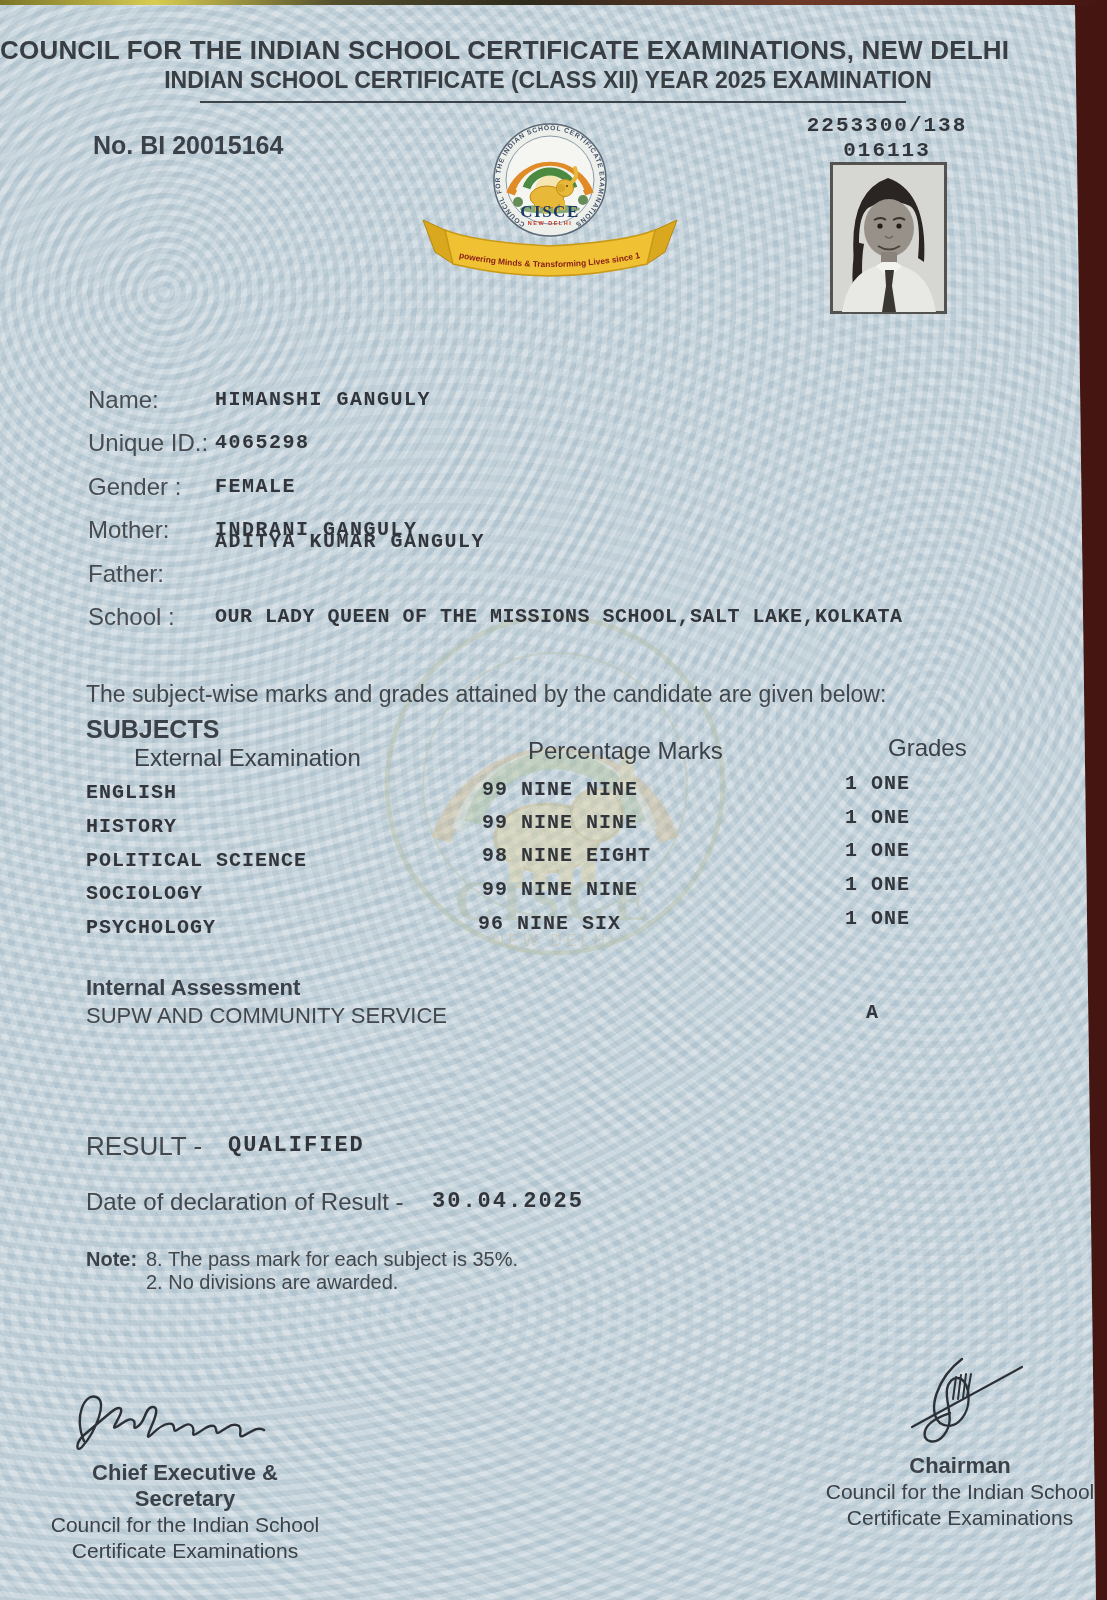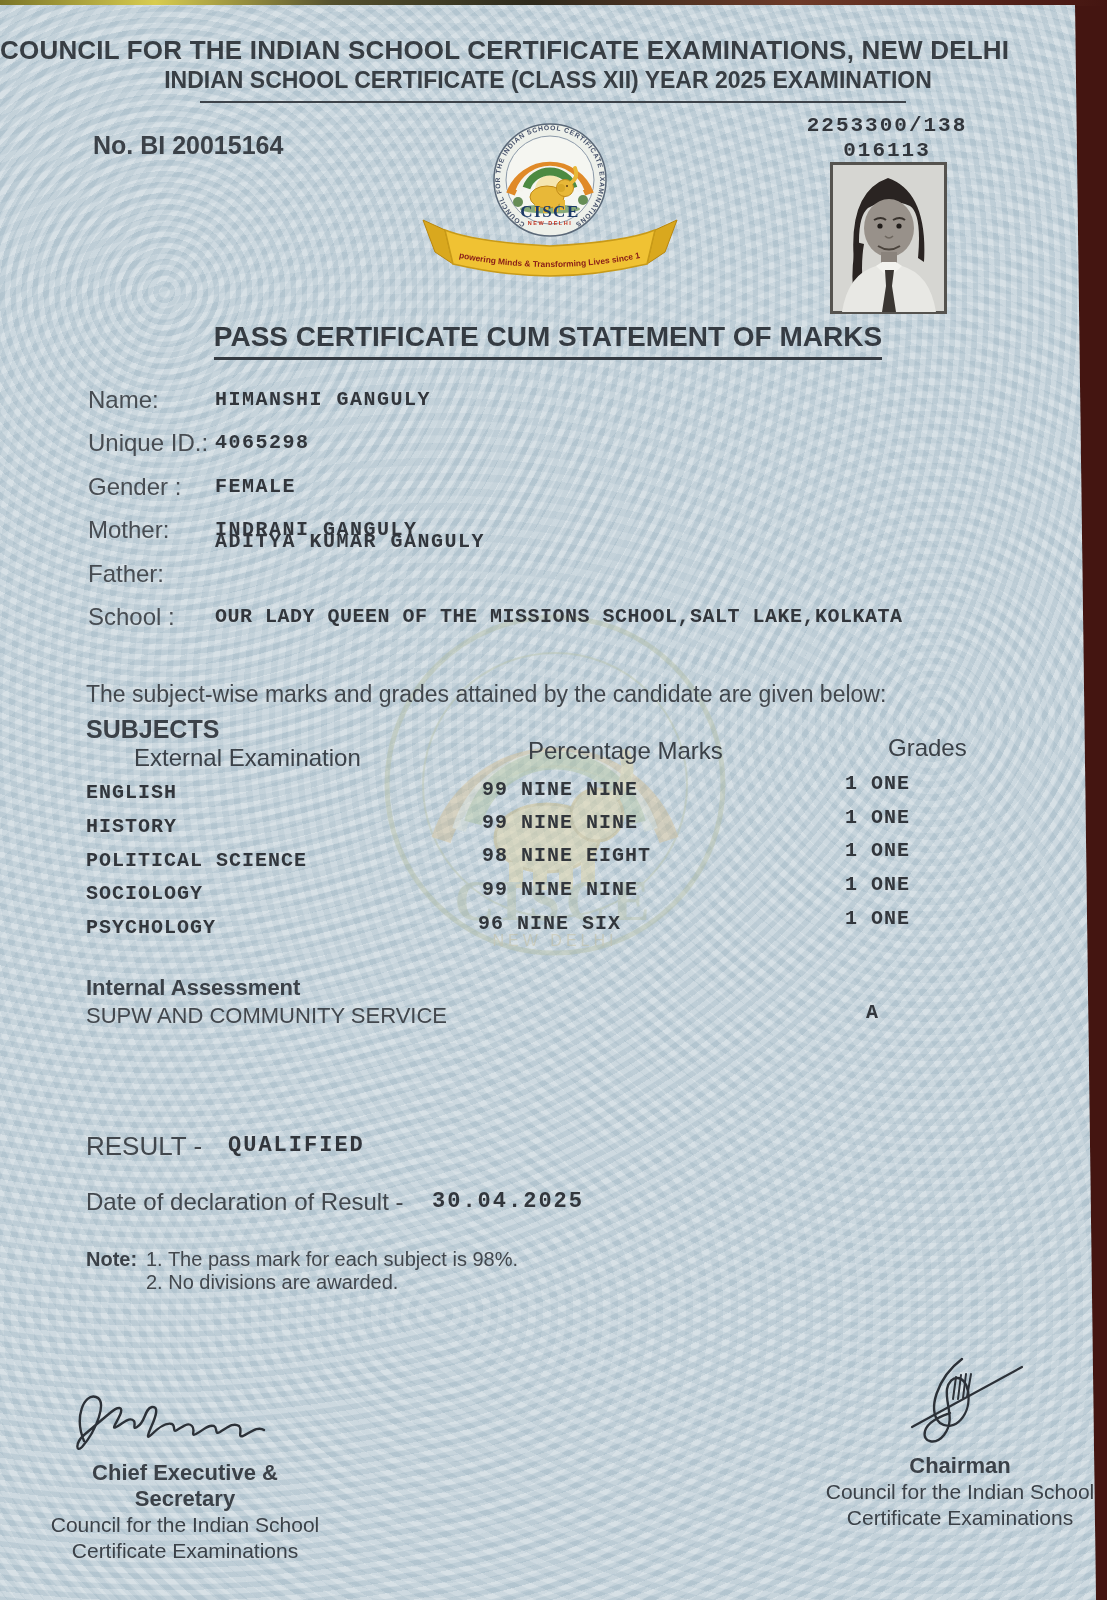--- a/index.html
+++ b/index.html
@@ -109,23 +109,20 @@
       <circle cx="50" cy="64" r="2.6" fill="#211d1a"></circle>
       <circle cx="69" cy="64" r="2.6" fill="#211d1a"></circle>
       <path d="M55,74 q4,4 8,0" stroke="#6e675f" stroke-width="1.6" fill="none"></path>
       <path d="M48,84 q11,7 22,0" stroke="#4a433c" stroke-width="2" fill="none"></path>
       <rect x="51" y="90" width="16" height="14" fill="#8a837c"></rect>
       <path d="M12,150 Q18,112 46,104 L59,100 L72,104 Q100,112 106,150 Z" fill="#e8e8e4"></path>
       <path d="M46,104 L59,116 L72,104 L66,100 L52,100 Z" fill="#f2f2ee"></path>
       <path d="M55,108 L64,108 L62,124 L66,150 L52,150 L56,124 Z" fill="#3a3632"></path>
     </svg>
 
-    <div class="abs doc-title z2" style="left:0;top:316px;">
-      <span>PASS CERTIFICATE CUM STATEMENT OF MARKS</span>
-    </div>
 
     <div class="abs z2 label" style="left:88px;top:381px;">Name:</div>
     <div class="abs z2 tw" style="left:215px;top:383px;font-size:20px;letter-spacing:1.5px;">HIMANSHI GANGULY</div>
 
     <div class="abs z2 label" style="left:88px;top:424px;">Unique ID.:</div>
     <div class="abs z2 tw" style="left:215px;top:426px;font-size:20px;letter-spacing:1.5px;">4065298</div>
 
     <div class="abs z2 label" style="left:88px;top:468px;">Gender :</div>
     <div class="abs z2 tw" style="left:215px;top:470px;font-size:20px;letter-spacing:1.5px;">FEMALE</div>
 
@@ -169,21 +166,21 @@
     <div class="abs z2" style="left:86px;top:998px;font-size:22px;color:#42474d;">SUPW AND COMMUNITY SERVICE</div>
     <div class="abs z2 tw" style="left:866px;top:996px;font-size:20px;">A</div>
 
     <div class="abs z2" style="left:86px;top:1126px;font-size:26px;color:#42474d;">RESULT -</div>
     <div class="abs z2 tw" style="left:228px;top:1128px;font-size:22px;letter-spacing:2px;">QUALIFIED</div>
 
     <div class="abs z2" style="left:86px;top:1183px;font-size:24px;color:#42474d;">Date of declaration of Result -</div>
     <div class="abs z2 tw" style="left:432px;top:1184px;font-size:22px;letter-spacing:2px;">30.04.2025</div>
 
     <div class="abs z2" style="left:86px;top:1243px;font-size:20px;font-weight:bold;color:#3b4148;">Note:</div>
-    <div class="abs z2" style="left:146px;top:1243px;font-size:20px;color:#42474d;">1. The pass mark for each subject is 98%.</div>
+    <div class="abs z2" style="left:146px;top:1243px;font-size:20px;color:#42474d;">8. The pass mark for each subject is 35%.</div>
     <div class="abs z2" style="left:146px;top:1266px;font-size:20px;color:#42474d;">2. No divisions are awarded.</div>
 
     <svg class="abs z2" style="left:70px;top:1378px;" width="240" height="78" viewBox="0 0 240 78">
       <path d="M14,58 C4,34 14,10 26,14 C38,18 26,48 12,64 C6,70 5,60 14,52 C28,40 34,35 40,30 C48,23 54,23 50,32 C46,41 40,48 48,43 C56,38 60,34 64,38 C66,41 62,47 67,44 C76,39 74,26 82,24 C89,23 86,33 82,42 C78,51 76,57 81,52 C88,45 96,39 102,41 C106,43 102,50 107,47 C114,43 118,39 122,43 C126,47 120,54 126,51 C134,47 138,41 144,43 C148,45 144,52 150,49 C157,45 163,39 169,43 C173,47 167,55 173,53 C181,49 188,43 194,47" fill="none" stroke="#2c3138" stroke-width="2.4" stroke-linecap="round"></path>
     </svg>
     <div class="abs z2 sig-block" style="left:40px;top:1455px;width:290px;">
       <div class="t1">Chief Executive &amp; Secretary</div>
       <div class="t2">Council for the Indian School</div>
       <div class="t2">Certificate Examinations</div>
     </div>

